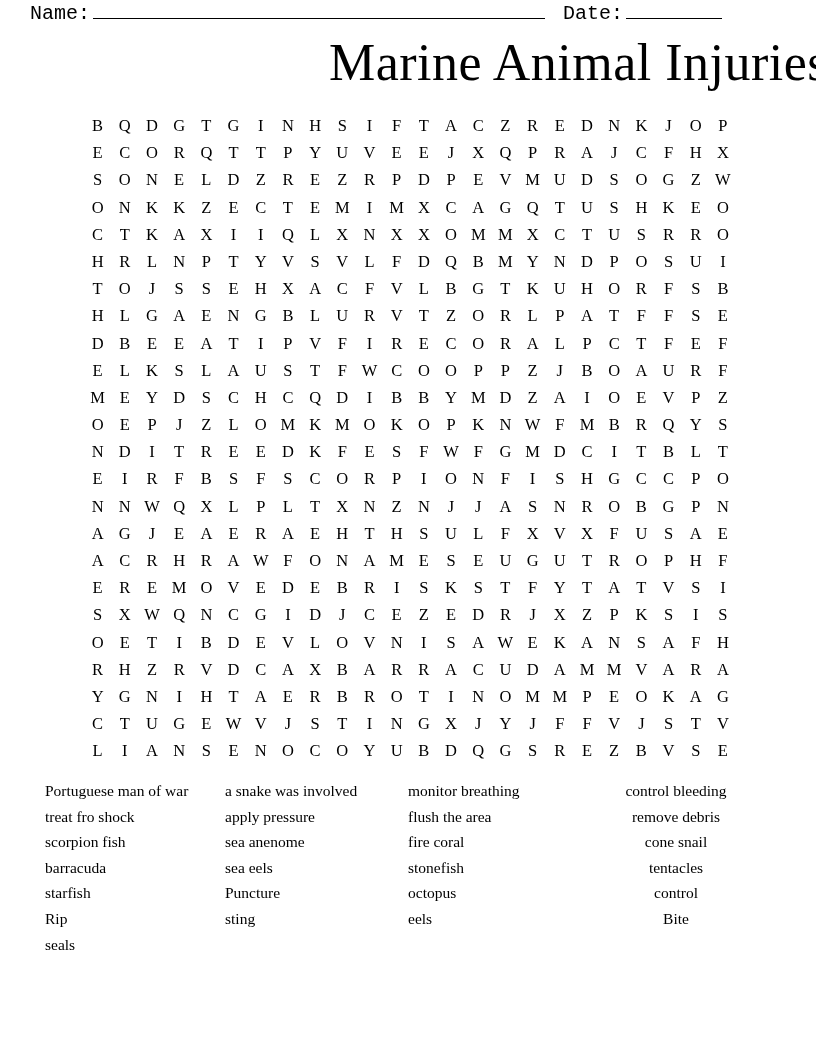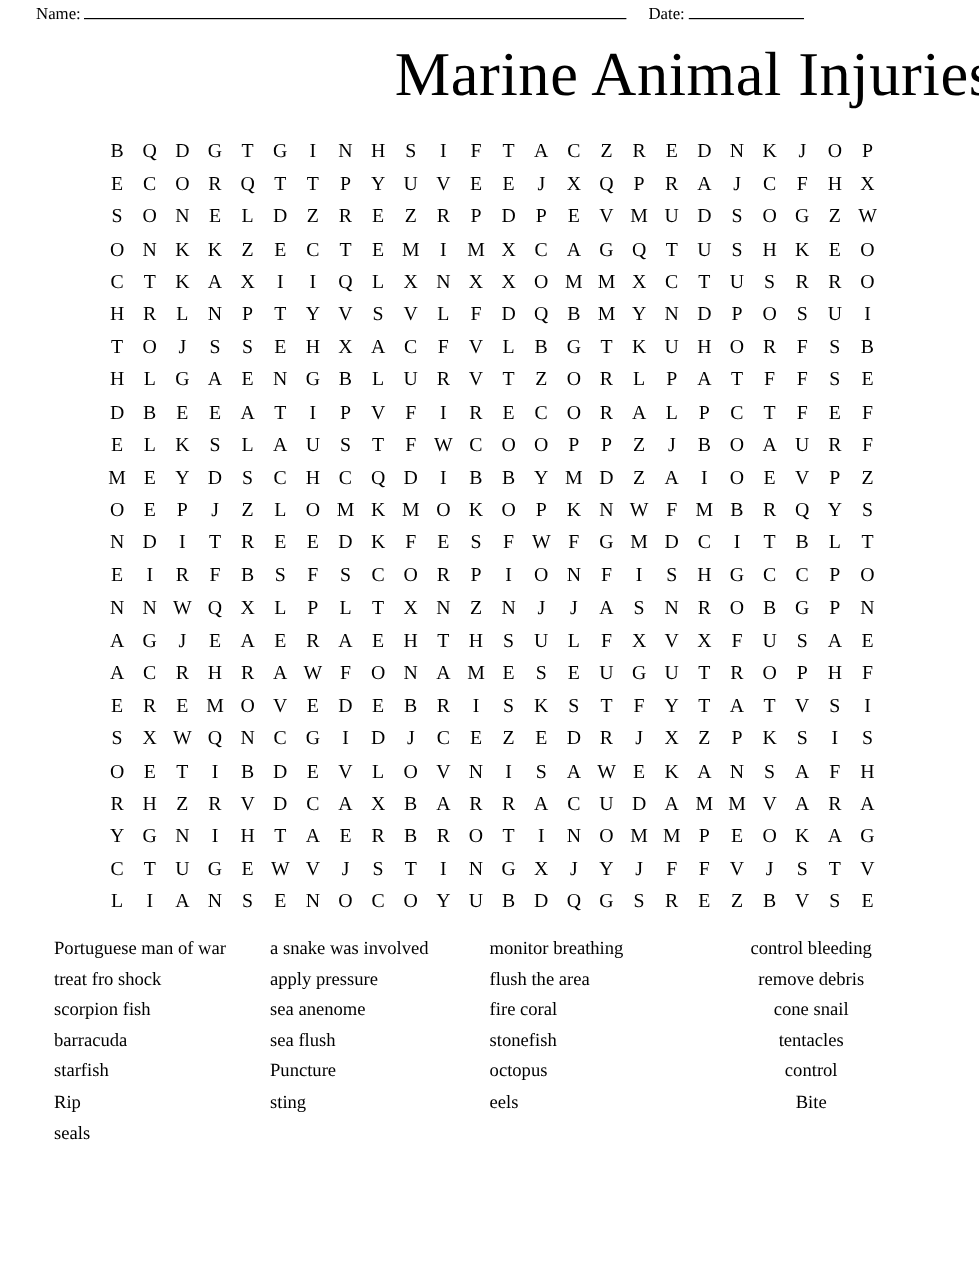--- a/index.html
+++ b/index.html
@@ -23,22 +23,22 @@
     left: 30px;
     right: 30px;
     height: 26px;
     display: flex;
     align-items: baseline;
     font-family: "Liberation Sans", sans-serif;
     font-size: 17px;
     white-space: nowrap;
   }
   .hdr-label {
-    font-family: Liberation Serif, serif;
-    font-size: 14px;
+    font-family: Liberation Mono, monospace;
+    font-size: 20px;
     color: #000;
     text-align: right;
   }
   .hdr-rule {
     display: inline-block;
     border-bottom: 1.4px solid #000;
     height: 13px;
     margin-left: 3px;
   }
   .name-rule { width: 452px; }
@@ -700,21 +700,21 @@
       <div class="word">scorpion fish</div>
       <div class="word">barracuda</div>
       <div class="word">starfish</div>
       <div class="word">Rip</div>
       <div class="word">seals</div>
     </div>
     <div class="wl-col wl-col-1">
       <div class="word">a snake was involved</div>
       <div class="word">apply pressure</div>
       <div class="word">sea anenome</div>
-      <div class="word">sea flush</div>
+      <div class="word">sea eels</div>
       <div class="word">Puncture</div>
       <div class="word">sting</div>
     </div>
     <div class="wl-col wl-col-2">
       <div class="word">monitor breathing</div>
       <div class="word">flush the area</div>
       <div class="word">fire coral</div>
       <div class="word">stonefish</div>
       <div class="word">octopus</div>
       <div class="word">eels</div>

